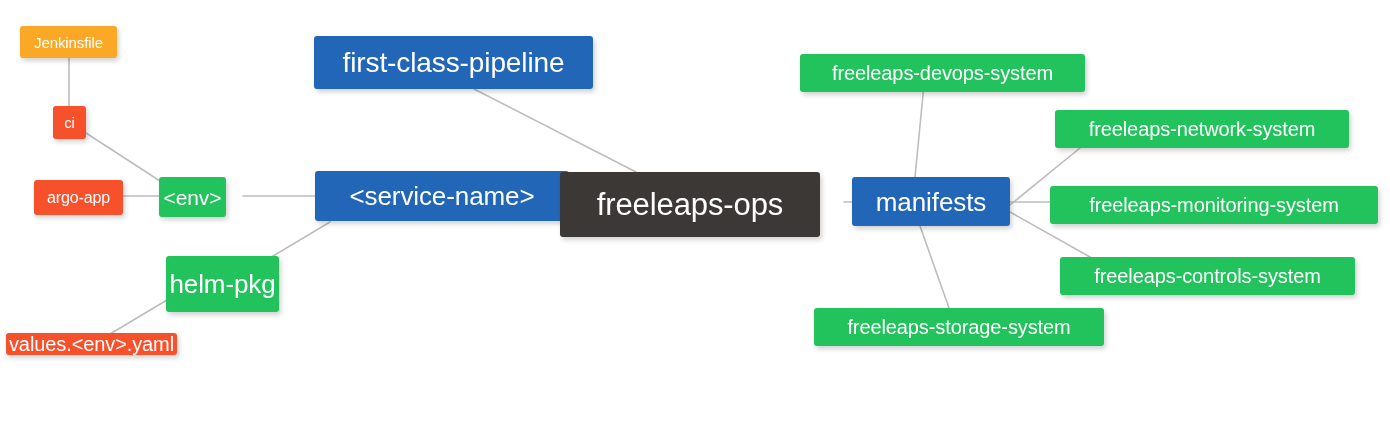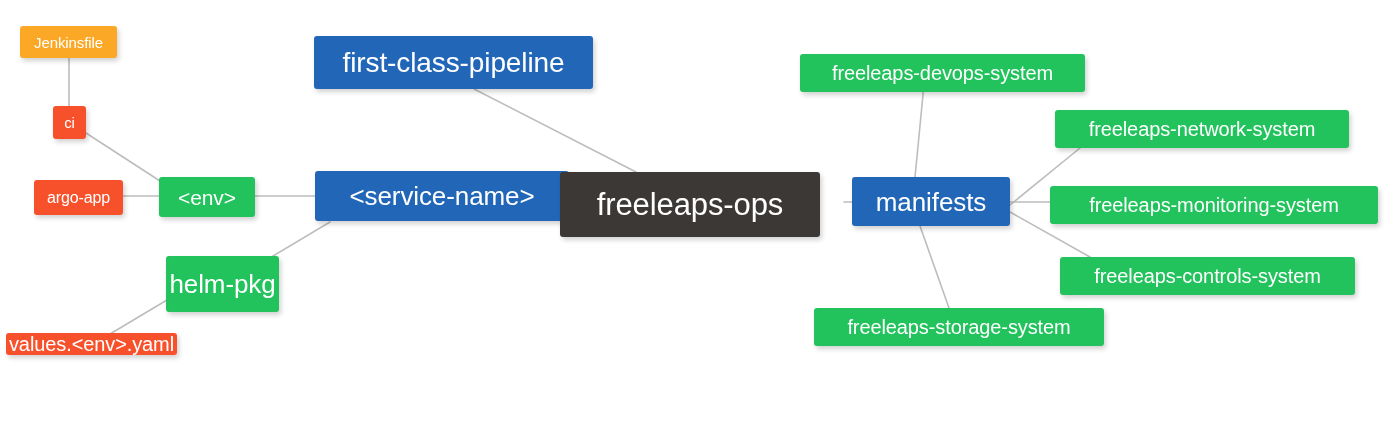--- a/index.html
+++ b/index.html
@@ -61,21 +61,21 @@
       <line x1="915" y1="177" x2="926" y2="64" stroke="#bdbdbd" stroke-width="1.6" stroke-linecap="round"></line>
       <line x1="1010" y1="205" x2="1080" y2="148" stroke="#bdbdbd" stroke-width="1.6" stroke-linecap="round"></line>
       <line x1="1010" y1="202" x2="1050" y2="202" stroke="#bdbdbd" stroke-width="1.6" stroke-linecap="round"></line>
       <line x1="1010" y1="212" x2="1090" y2="257" stroke="#bdbdbd" stroke-width="1.6" stroke-linecap="round"></line>
       <line x1="920" y1="226" x2="949" y2="308" stroke="#bdbdbd" stroke-width="1.6" stroke-linecap="round"></line>
     </svg>
   <div id="node-layer">
       <div class="node n-orange" style="left: 20px; top: 26px; width: 97px; height: 32px; font-size: 15px;">Jenkinsfile</div>
       <div class="node n-red" style="left: 53px; top: 106px; width: 33px; height: 33px; font-size: 15px;">ci</div>
       <div class="node n-red" style="left: 34px; top: 180px; width: 89px; height: 35px; font-size: 16px;">argo-app</div>
-      <div class="node n-green" style="left: 159px; top: 177px; width: 96px; height: 40px; font-size: 21px;">&lt;env&gt;</div>
+      <div class="node n-green" style="left: 159px; top: 177px; width: 67px; height: 40px; font-size: 21px;">&lt;env&gt;</div>
       <div class="node n-green" style="left: 166px; top: 256px; width: 113px; height: 56px; font-size: 26px;">helm-pkg</div>
       <div class="node n-red" style="left: 6px; top: 333px; width: 171px; height: 22px; font-size: 20px;">values.&lt;env&gt;.yaml</div>
       <div class="node n-blue" style="left: 314px; top: 36px; width: 279px; height: 53px; font-size: 28px;">first-class-pipeline</div>
       <div class="node n-blue" style="left: 315px; top: 171px; width: 254px; height: 50px; font-size: 26px;">&lt;service-name&gt;</div>
       <div class="node n-root" style="left: 560px; top: 172px; width: 260px; height: 65px; font-size: 31px;">freeleaps-ops</div>
       <div class="node n-blue" style="left: 852px; top: 177px; width: 158px; height: 49px; font-size: 26px;">manifests</div>
       <div class="node n-green" style="left: 800px; top: 26px; width: 285px; height: 38px; font-size: 20px; margin-top: 28px;">freeleaps-devops-system</div>
       <div class="node n-green" style="left: 1055px; top: 110px; width: 294px; height: 38px; font-size: 20px;">freeleaps-network-system</div>
       <div class="node n-green" style="left: 1050px; top: 186px; width: 328px; height: 38px; font-size: 20px;">freeleaps-monitoring-system</div>
       <div class="node n-green" style="left: 1060px; top: 257px; width: 295px; height: 38px; font-size: 20px;">freeleaps-controls-system</div>

